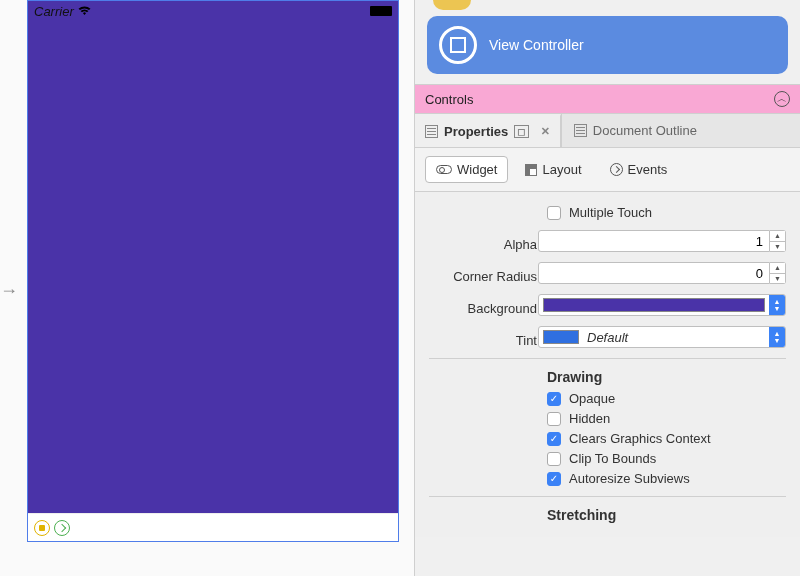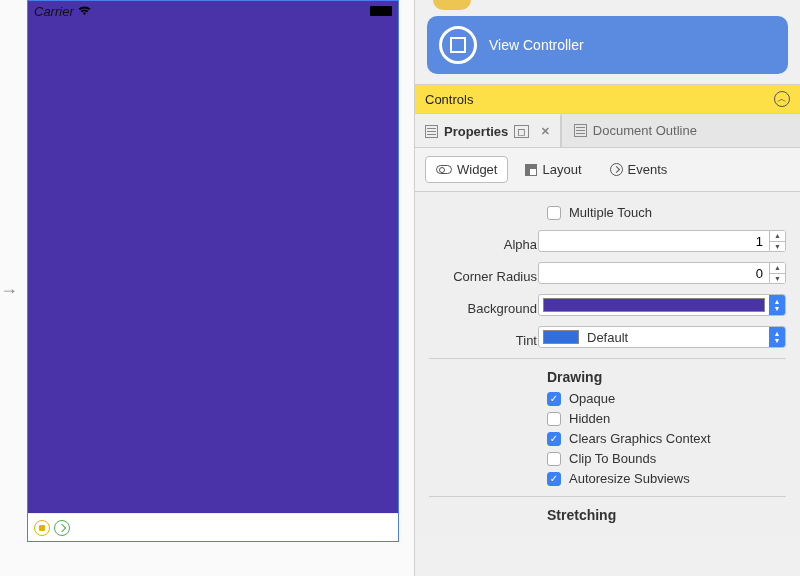--- a/index.html
+++ b/index.html
@@ -21,21 +21,21 @@
   .foot-icon.circle-g { border:1.5px solid #4caf50; border-radius:50%; position:relative;}
   .foot-icon.circle-g::after { content:""; width:5px;height:5px;border-right:1.5px solid #4caf50;border-top:1.5px solid #4caf50;transform:rotate(45deg);position:absolute;}
   
   .right { flex:1; height:100%; background:#f0f0f0; border-left:1px solid #cfcfcf; display:flex; flex-direction:column; }
   .vc-row { background:#5b8be0; color:#fff; display:flex; align-items:center; padding:10px 12px; gap:12px; margin:6px 6px 0 6px; border-radius:10px;}
   .vc-icon { width:38px;height:38px; border:3px solid #fff; border-radius:50%; display:flex;align-items:center;justify-content:center;}
   .vc-icon-inner { width:16px; height:16px; border:2px solid #fff; }
   .vc-row span { font-size:14px; }
   .vc-top-badge { width:38px; height:10px; background:#ecc552; border-radius:0 0 19px 19px; margin:0 0 0 12px;}
   
-  .controls-bar { background:#fde047; border:1px solid #cfcfcf; border-left:none; border-right:none; margin-top:10px; padding:6px 10px; display:flex; align-items:center; font-size:13px; color:#222;}
+  .controls-bar { background:#f9a8d4; border:1px solid #cfcfcf; border-left:none; border-right:none; margin-top:10px; padding:6px 10px; display:flex; align-items:center; font-size:13px; color:#222;}
   .controls-bar .chev { margin-left:auto; width:16px;height:16px;border:1px solid #555;border-radius:50%;display:flex;align-items:center;justify-content:center;font-size:10px;}
   
   .tabs-row { display:flex; border-bottom:1px solid #cfcfcf; background:#efefef; }
   .tab-main { display:flex; align-items:center; gap:6px; padding:8px 10px; font-weight:600; color:#333; border-right:1px solid #cfcfcf; background:#efefef; border-top:2px solid transparent; }
   .tab-main.active { background:#efefef; }
   .tab-main .x { margin-left:6px; color:#888; font-size:11px;}
   .tab-doc { display:flex; align-items:center; gap:6px; padding:8px 12px; color:#666; flex:1; border-left:1px solid #cfcfcf; background:#e6e6e6;}
   .tab-ico { width:13px;height:13px;border:1px solid #888; display:inline-block;}
   .tab-ico.lines::before {content:"";display:block;border-top:1px solid #888;margin:2px 1px 0;}
   .tab-ico.lines::after {content:"";display:block;border-top:1px solid #888;margin:2px 1px 0;box-shadow:0 3px 0 #888;}
@@ -59,21 +59,21 @@
   .num-input { flex:1; display:flex;}
   .num-input input { flex:1; border:1px solid #bfbfbf; border-radius:3px 0 0 3px; padding:3px 6px; text-align:right; background:#fff; outline:none; height:22px;}
   .stepper { width:16px; display:flex; flex-direction:column; border:1px solid #bfbfbf; border-left:none; border-radius:0 3px 3px 0;}
   .stepper div { flex:1; font-size:7px; display:flex;align-items:center;justify-content:center; color:#555; background:#fff;}
   .stepper div:first-child{border-bottom:1px solid #bfbfbf;}
   
   .color-sel { flex:1; display:flex; border:1px solid #bfbfbf; border-radius:3px; overflow:hidden; height:22px; background:#fff; align-items:center;}
   .swatch { height:14px; margin:0 4px; border:1px solid #888;}
   .swatch.bg { flex:1; background:#4a33a8; }
   .swatch.tint { width:36px; background:#2f6fe0;}
-  .color-sel .txt { flex:1; padding:0 4px; font-size:13px;}
+  .color-sel .txt { flex:1; padding:0 4px; font-size:13px;font-style:italic;}
   .color-sel .dd { width:16px; background:#3b82f6; color:#fff; height:100%; display:flex; flex-direction:column;align-items:center;justify-content:center; font-size:7px; line-height:7px;}
   
   hr.sep { border:none; border-top:1px solid #cfcfcf; margin:10px 0;}
   .section-head { font-weight:700; margin:4px 0 6px 118px; font-size:14px;}
   .chk-row { display:flex; align-items:center; gap:8px; margin:5px 0 5px 118px; font-size:13px;}
 </style>
 </head>
 <body>
 
 <div class="root">

